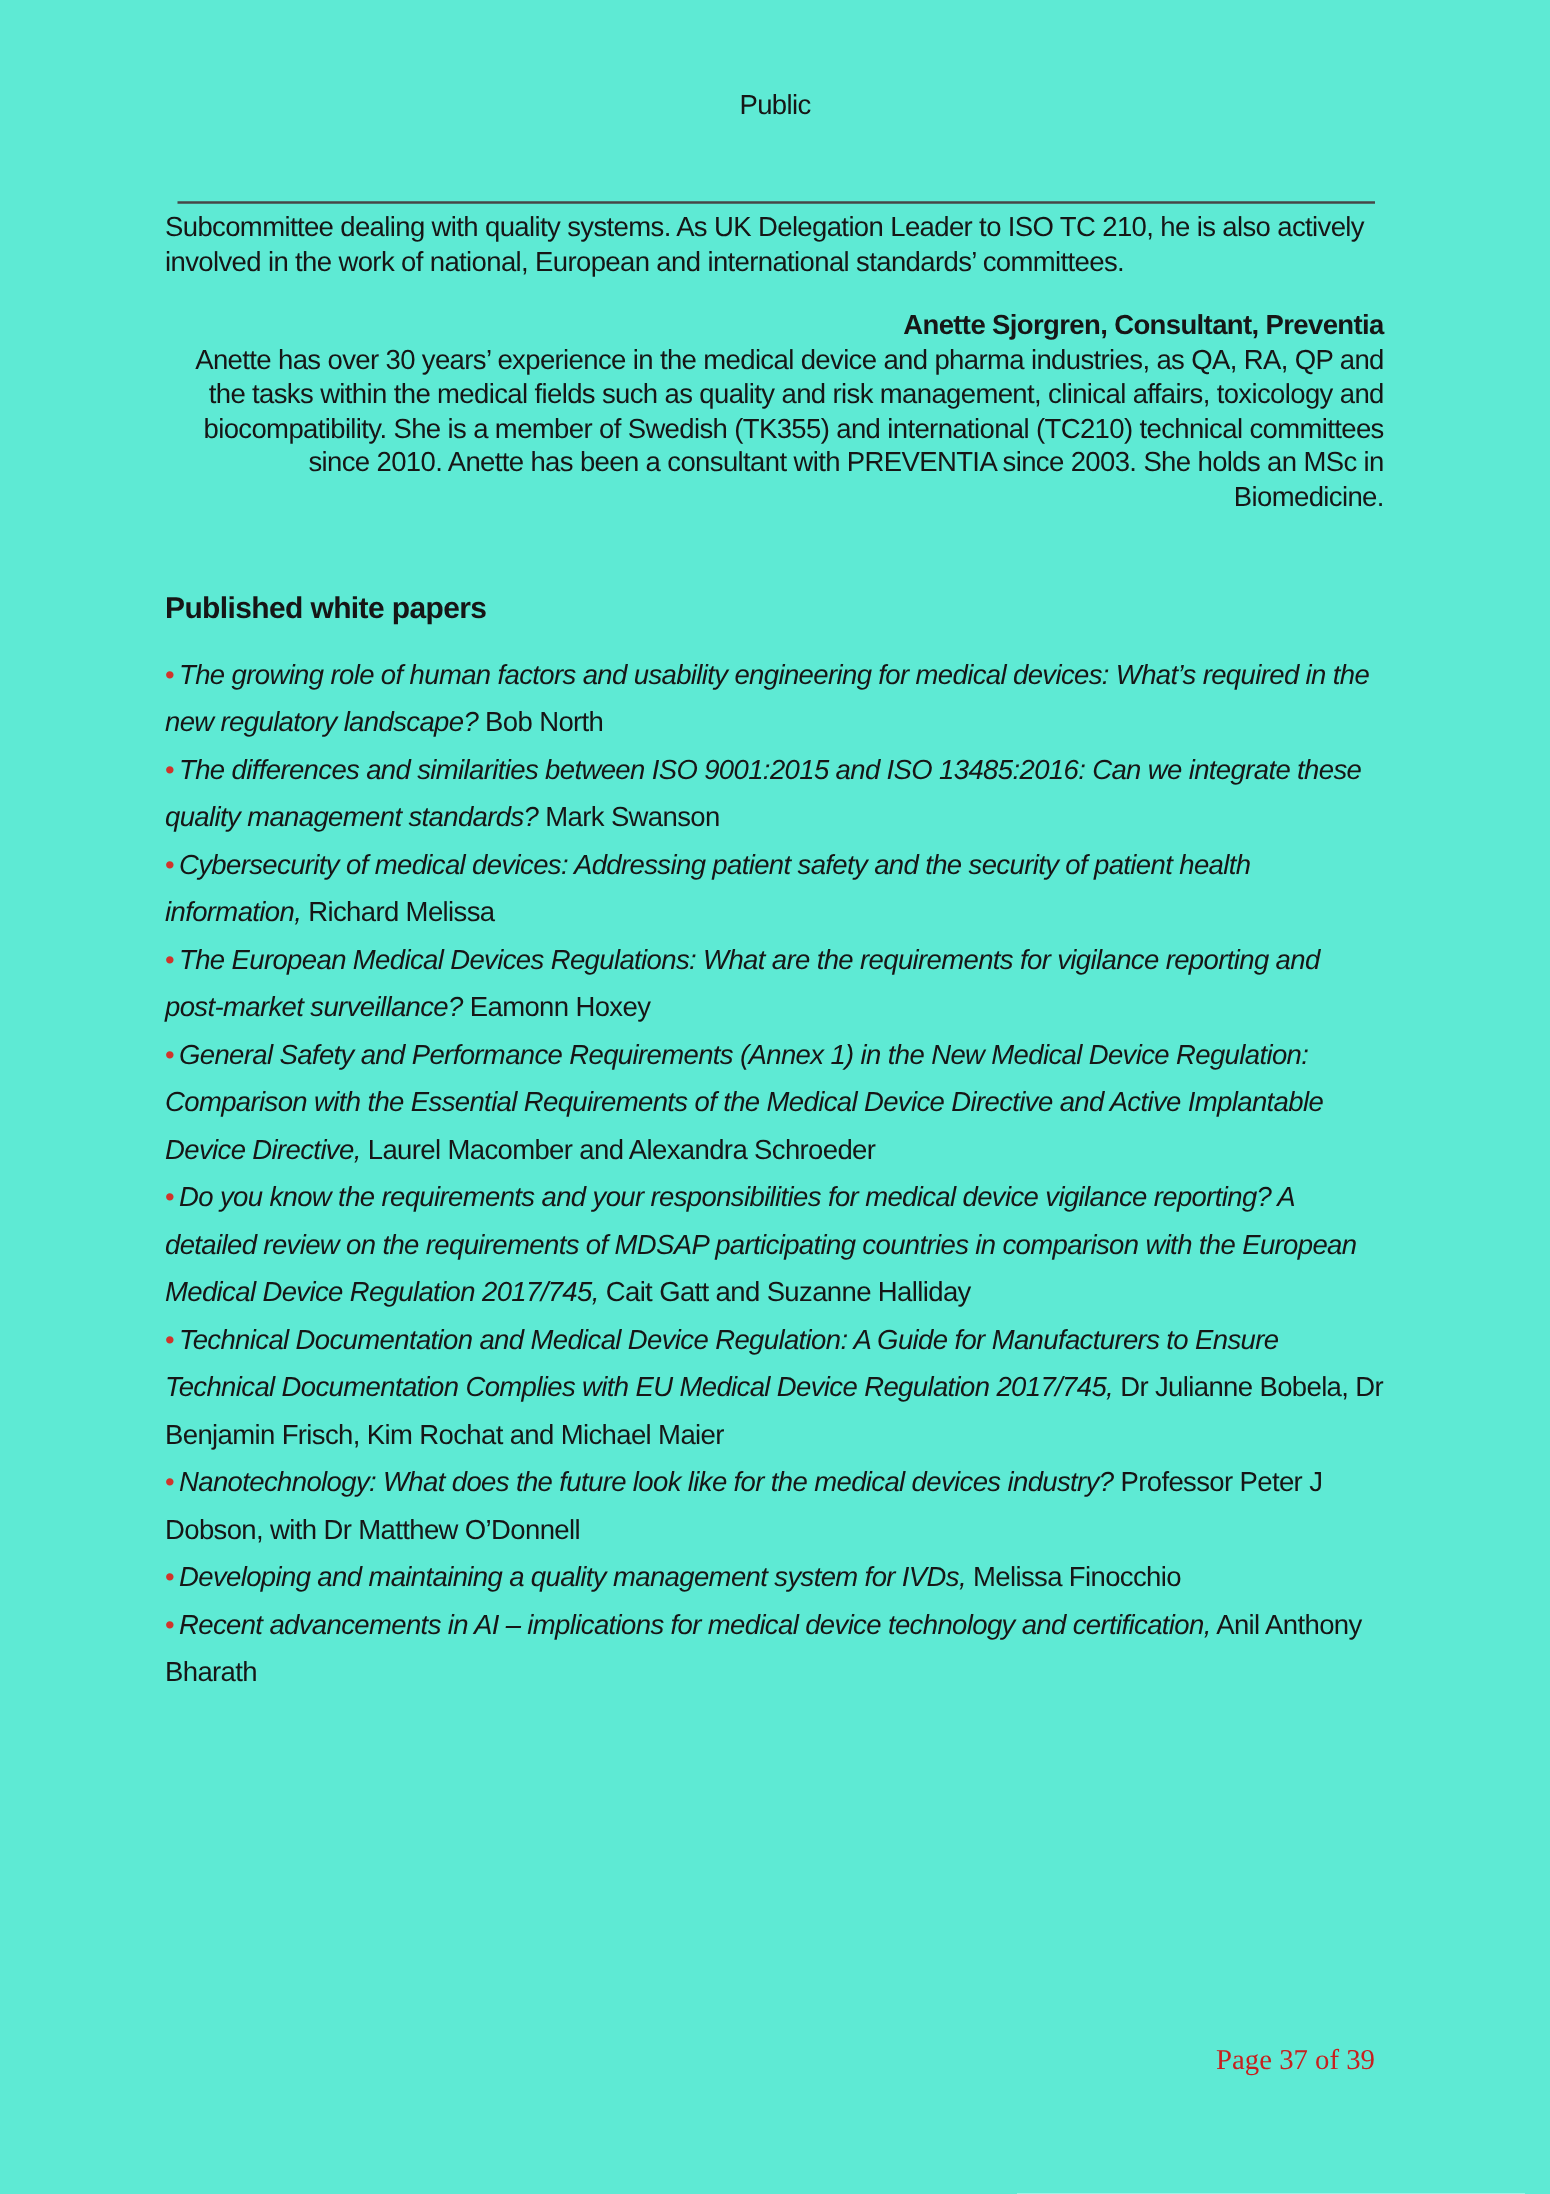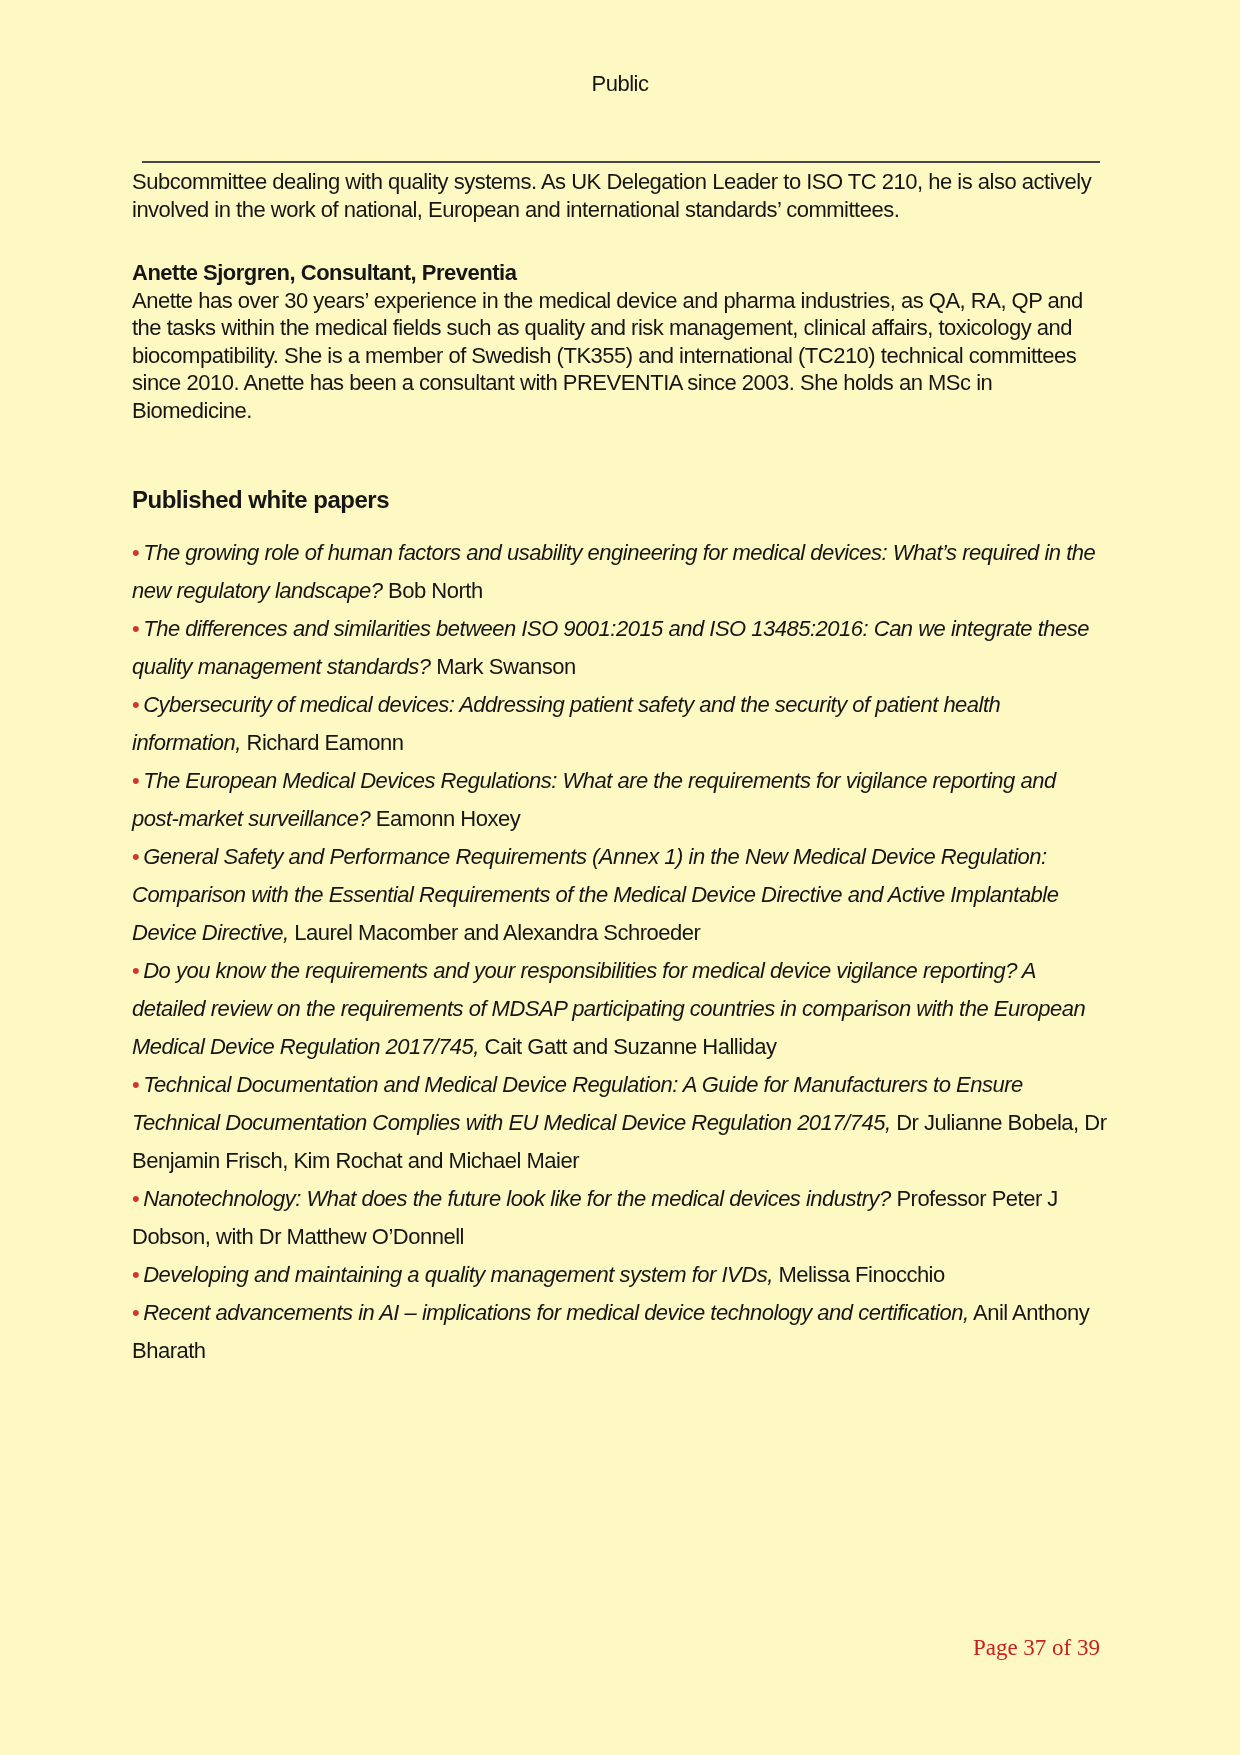--- a/index.html
+++ b/index.html
@@ -1,19 +1,19 @@
 <!DOCTYPE html>
 <html style="--bullet-color: #d0342c; --footer-color: #c7201f;"><head>
 <meta charset="utf-8">
 <style>
   html,body{margin:0;padding:0;background:#ffffff;}
   .page{
     position:relative;
     width:1240px;height:1755px;
-    background:#fef9c3;
+    background:#5eead4;
     color:#161616;
     font-family:"Liberation Sans", sans-serif;
     font-size:22px;
     letter-spacing:-0.5px;
     box-sizing:border-box;
     overflow:hidden;
   }
   .header{
     padding-top:70px;
     text-align:center;
@@ -25,21 +25,21 @@
     margin:63px 140px 0 142px;
     height:0;
   }
   .content{
     padding:0 133px 0 132px;
   }
   .para{
     margin:5px 0 0 0;
     line-height:27.5px;
   }
-  .bio{margin-top:36px;}
+  .bio{margin-top:23px;text-align:right;}
   .bio-heading{display:block;font-weight:bold;}
   .wp-heading{
     margin:62px 0 0 0;
     font-size:24px;
     line-height:27.5px;
     font-weight:bold;
   }
   .wp-list{margin-top:20px;}
   .wp-item{
     margin:0;
@@ -79,21 +79,21 @@
     <p class="para bio">
       <strong class="bio-heading">Anette Sjorgren, Consultant, Preventia</strong>
       <span>Anette has over 30 years’ experience in the medical device and pharma industries, as QA, RA, QP and the tasks within the medical fields such as quality and risk management, clinical affairs, toxicology and biocompatibility. She is a member of Swedish (TK355) and international (TC210) technical committees since 2010. Anette has been a consultant with PREVENTIA since 2003. She holds an MSc in Biomedicine.</span>
     </p>
 
     <h2 class="wp-heading">Published white papers</h2>
 
     <div class="wp-list">
         <p class="wp-item"><span class="bullet">•</span><span class="wp-title">The growing role of human factors and usability engineering for medical devices: What’s required in the new regulatory landscape?</span> <span class="wp-authors">Bob North</span></p>
         <p class="wp-item"><span class="bullet">•</span><span class="wp-title">The differences and similarities between ISO 9001:2015 and ISO 13485:2016: Can we integrate these quality management standards?</span> <span class="wp-authors">Mark Swanson</span></p>
-        <p class="wp-item"><span class="bullet">•</span><span class="wp-title">Cybersecurity of medical devices: Addressing patient safety and the security of patient health information,</span> <span class="wp-authors">Richard Eamonn</span></p>
+        <p class="wp-item"><span class="bullet">•</span><span class="wp-title">Cybersecurity of medical devices: Addressing patient safety and the security of patient health information,</span> <span class="wp-authors">Richard Melissa</span></p>
         <p class="wp-item"><span class="bullet">•</span><span class="wp-title">The European Medical Devices Regulations: What are the requirements for vigilance reporting and post-market surveillance?</span> <span class="wp-authors">Eamonn Hoxey</span></p>
         <p class="wp-item"><span class="bullet">•</span><span class="wp-title">General Safety and Performance Requirements (Annex 1) in the New Medical Device Regulation: Comparison with the Essential Requirements of the Medical Device Directive and Active Implantable Device Directive,</span> <span class="wp-authors">Laurel Macomber and Alexandra Schroeder</span></p>
         <p class="wp-item"><span class="bullet">•</span><span class="wp-title">Do you know the requirements and your responsibilities for medical device vigilance reporting? A detailed review on the requirements of MDSAP participating countries in comparison with the European Medical Device Regulation 2017/745,</span> <span class="wp-authors">Cait Gatt and Suzanne Halliday</span></p>
         <p class="wp-item"><span class="bullet">•</span><span class="wp-title">Technical Documentation and Medical Device Regulation: A Guide for Manufacturers to Ensure Technical Documentation Complies with EU Medical Device Regulation 2017/745,</span> <span class="wp-authors">Dr Julianne Bobela, Dr Benjamin Frisch, Kim Rochat and Michael Maier</span></p>
         <p class="wp-item"><span class="bullet">•</span><span class="wp-title">Nanotechnology: What does the future look like for the medical devices industry?</span> <span class="wp-authors">Professor Peter J Dobson, with Dr Matthew O’Donnell</span></p>
         <p class="wp-item"><span class="bullet">•</span><span class="wp-title">Developing and maintaining a quality management system for IVDs,</span> <span class="wp-authors">Melissa Finocchio</span></p>
         <p class="wp-item"><span class="bullet">•</span><span class="wp-title">Recent advancements in AI – implications for medical device technology and certification,</span> <span class="wp-authors">Anil Anthony Bharath</span></p>
       </div>
 
   </div>

